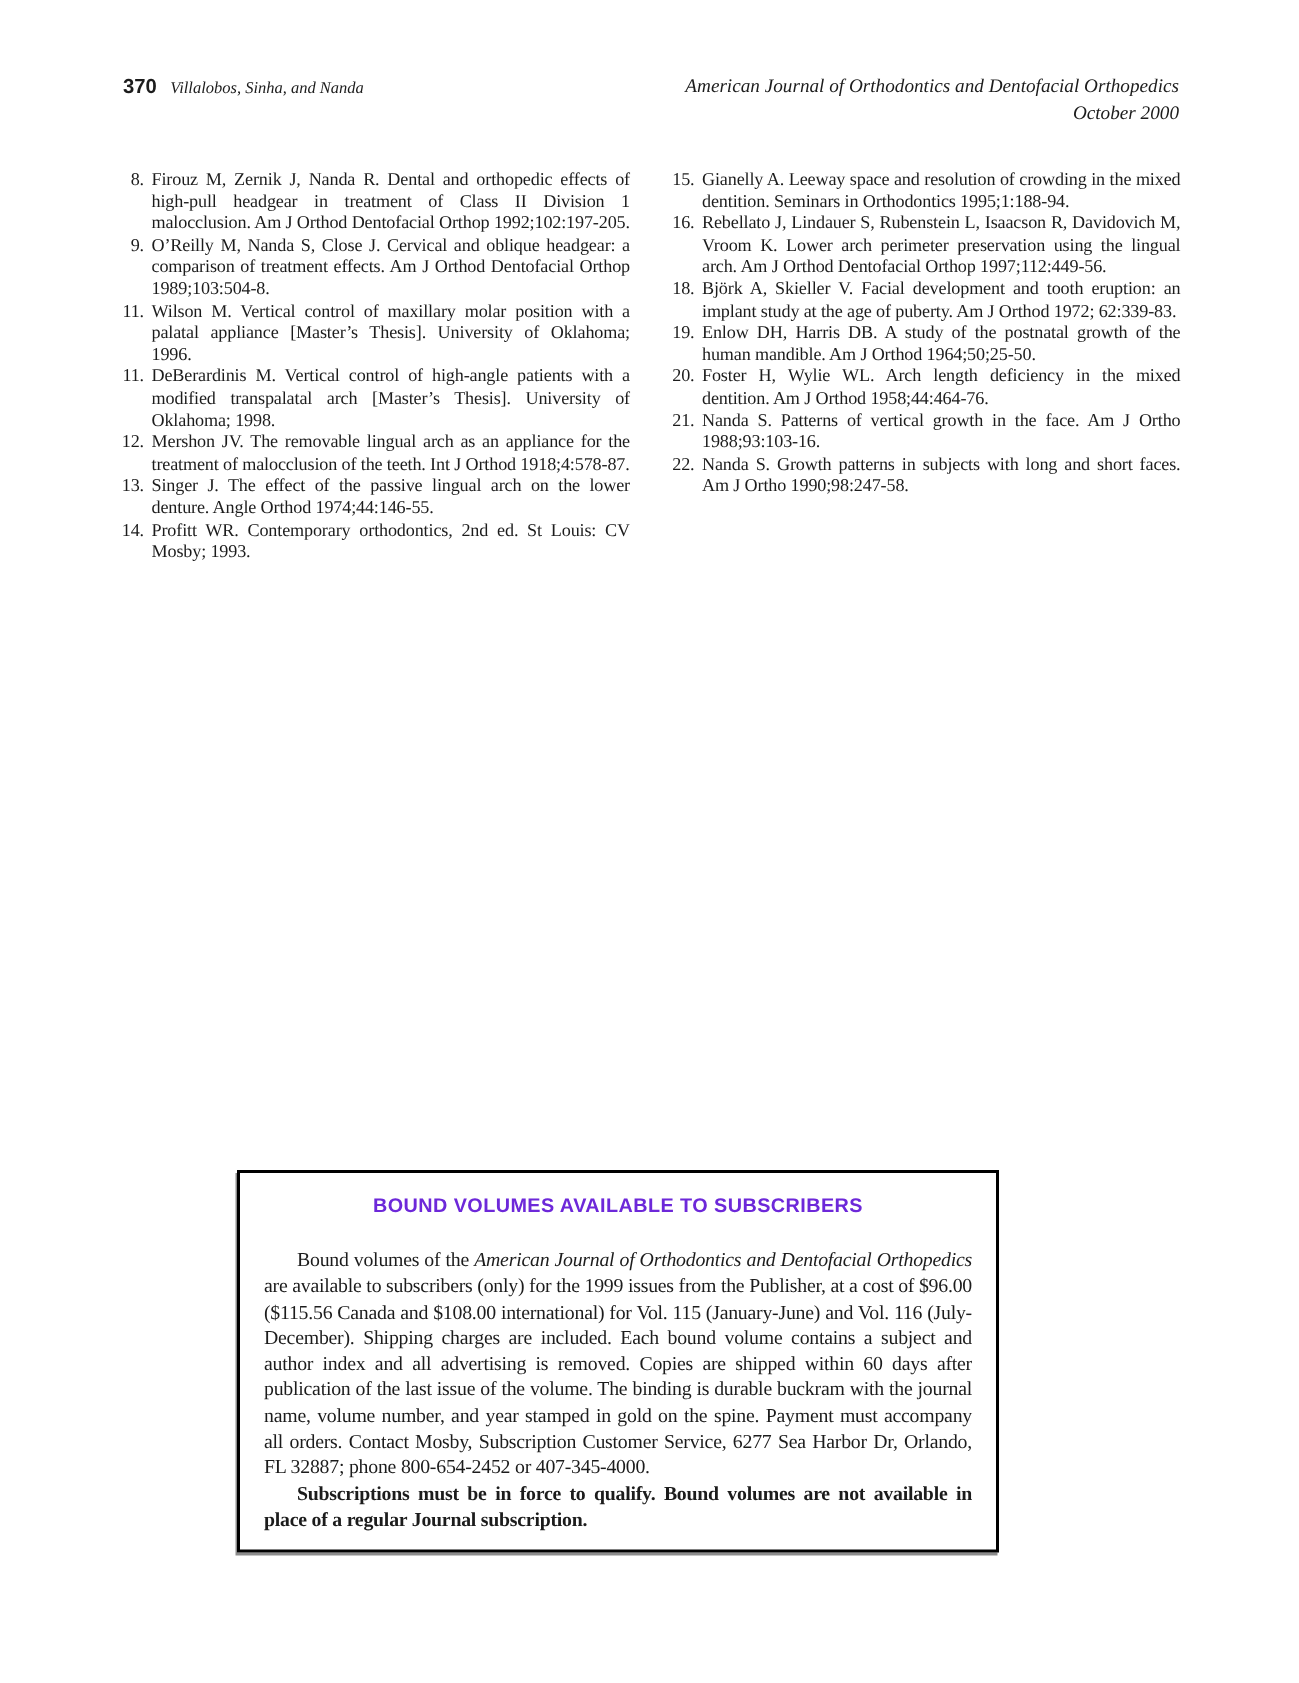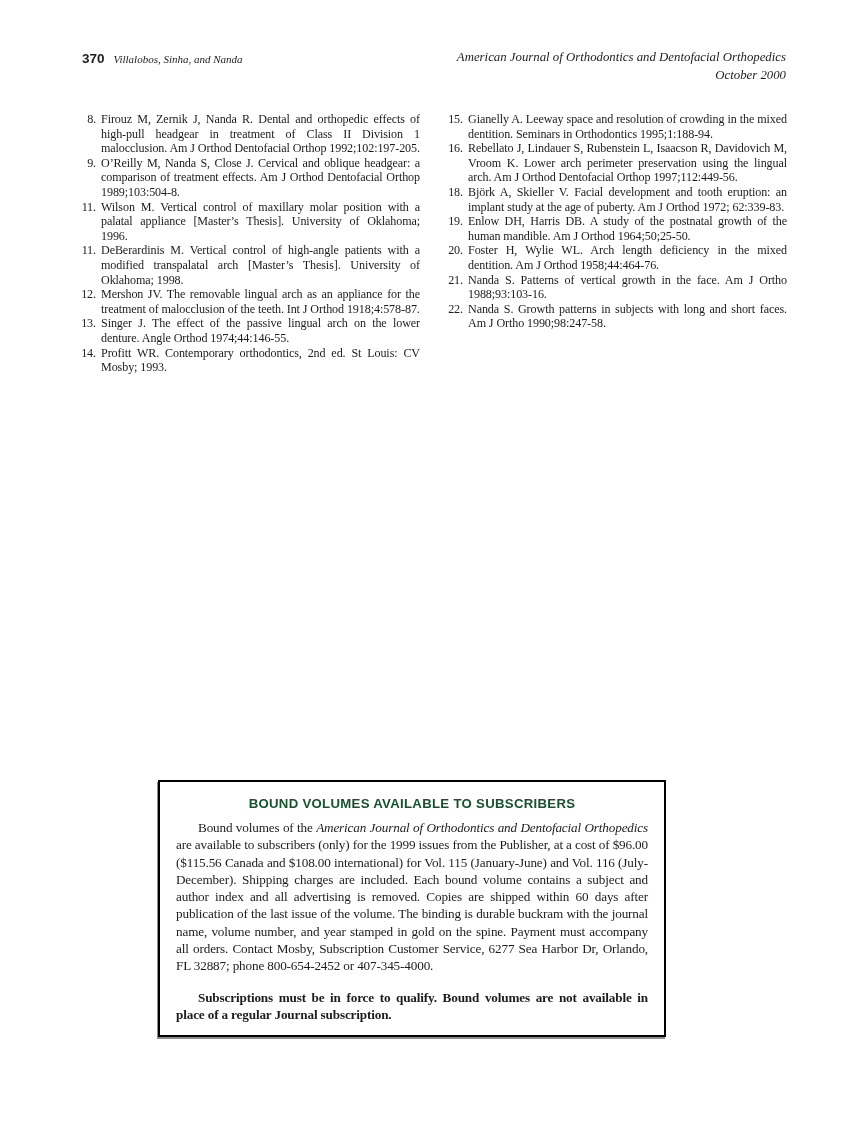--- a/index.html
+++ b/index.html
@@ -45,32 +45,32 @@
     position:absolute; left:158px; top:780px; width:508px; min-height:233px;
     border:2px solid #000;
     box-shadow:-1px 2px 0 rgba(0,0,0,0.45);
     padding:14px 16px 12px 16px;
     background:#fff;
   }
   .notice-title {
     text-align:center;
     font-family:"Liberation Sans", sans-serif;
     font-weight:700; font-size:13.2px; letter-spacing:0.3px;
-    color:#14532d;
+    color:#6d28d9;
   }
   .notice-body {
-    margin-top:8px;
+    margin-top:20px;
     font-size:13.2px; line-height:17.3px; letter-spacing:-0.15px;
     text-align:justify; text-indent:22px;
   }
   .notice-body em { font-style:italic; }
   .notice-bold {
     font-weight:700;
     font-size:13.2px; line-height:17.3px; letter-spacing:-0.15px;
-    text-align:justify; text-indent:22px;margin-top:14px;
+    text-align:justify; text-indent:22px;
   }
 </style>
 </head>
 <body>
 
 <div class="page">
 
   <header class="page-header">
     <div>
       <span class="folio">370</span>

